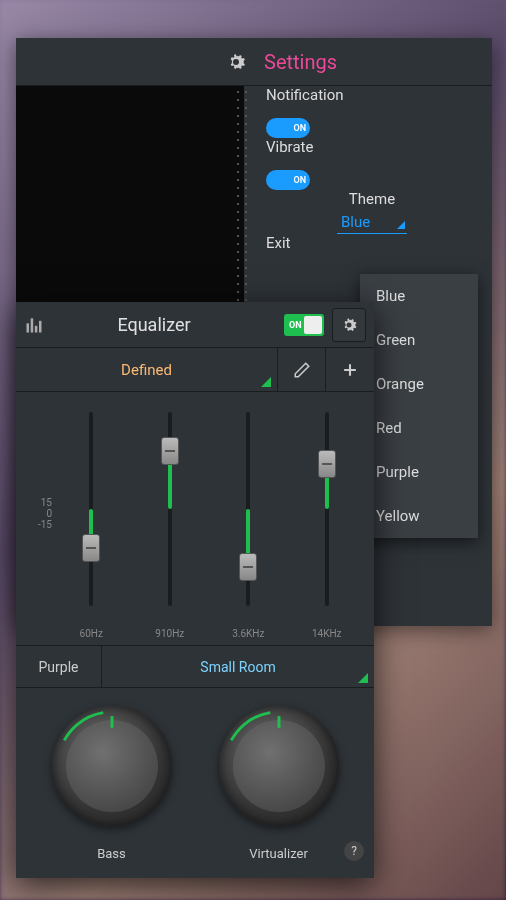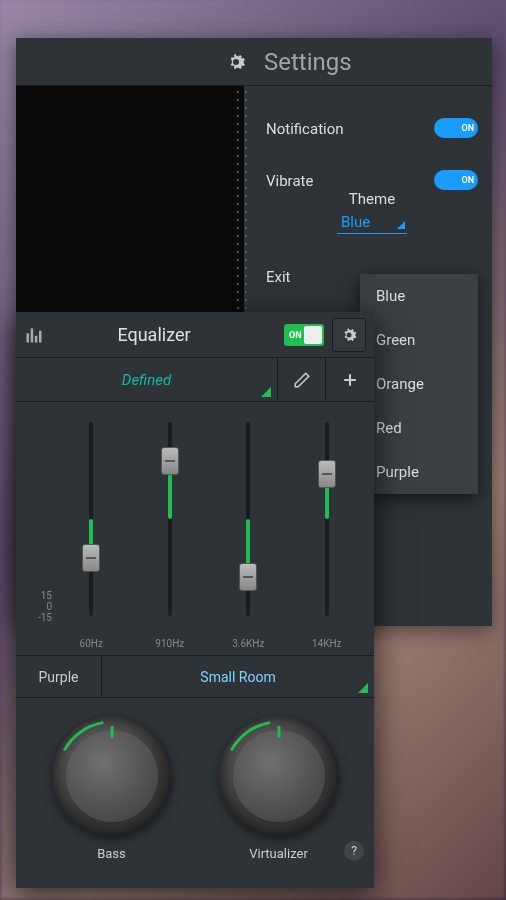--- a/index.html
+++ b/index.html
@@ -3,68 +3,68 @@
 <meta charset="utf-8">
 <style>
 * { margin: 0; padding: 0; box-sizing: border-box; font-family: -apple-system, BlinkMacSystemFont, 'Segoe UI', Roboto, sans-serif; }
 body { width: 506px; height: 900px; overflow: hidden; position: relative; background: linear-gradient(135deg, #8a7a9a 0%, #6a5a7a 30%, #4a3a5a 60%, #2a1a3a 100%); }
 .bg-blur { position: absolute; inset: 0; background: linear-gradient(135deg, #9a8aa8 0%, #5a4a6a 40%, #aa8a7a 70%, #6a4a4a 100%); filter: blur(2px); opacity: 0.9; }
 
 
 .settings-panel { position: absolute; left: 16px; top: 38px; width: 476px; height: 588px; background: #2e3338; box-shadow: 0 4px 20px rgba(0,0,0,0.5); }
 .settings-header { display: flex; align-items: center; height: 48px; border-bottom: 1px solid #1a1d20; padding-left: 208px; gap: 16px; }
 .settings-header .gear { width: 24px; height: 24px; color: #ccc; }
-.settings-title { color: #a3a3a3; font-size: 24px; font-weight: 400; }
+.settings-title { color: #ec4899; font-size: 20px; font-weight: 400; }
 .settings-body { display: flex; }
 .settings-left { width: 236px; height: 540px; background: #0a0a0a; border-right: 8px solid #2e3338; position:relative; }
 .dots-strip { position: absolute; right: -8px; top: 0; bottom: 0; width: 20px; background: repeating-radial-gradient(circle at 6px 6px, #555 0, #555 1.5px, transparent 1.5px, transparent 100%); background-size: 8px 8px; background-position: 0 8px; }
 .settings-right { flex: 1; padding: 0 14px; }
-.setting-row { display: flex; align-items: flex-end; justify-content: space-between; height: 52px; color: #ddd; font-size: 15px; }
+.setting-row { display: flex; align-items: flex-start; justify-content: space-between; height: 52px; color: #ddd; font-size: 15px; flex-direction: column; }
 .toggle { width: 44px; height: 20px; background: #1a9cff; border-radius: 10px; position: relative; display: flex; align-items: center; justify-content: flex-end; padding-right: 4px; }
 .toggle::after { content: "ON"; color: #fff; font-size: 9px; font-weight: 600; }
 .toggle::before { content: ""; position: absolute; left: 2px; width: 16px; height: 16px; background: #fff; border-radius: 50%; display:none; }
 .theme-row { display: flex; align-items: center; justify-content: space-between; height: 44px; color: #ddd; font-size: 15px; flex-direction: column; }
 .theme-select { color: #1a9cff; font-size: 15px; border-bottom: 1px solid #1a9cff; padding: 2px 16px 2px 4px; position: relative; min-width: 70px; }
 .theme-select::after { content: ""; position: absolute; right: 2px; bottom: 4px; border: 4px solid transparent; border-bottom-color: #1a9cff; border-right-color: #1a9cff; width: 0; height: 0; transform: rotate(0deg); }
 
 
 .dropdown { position: absolute; right: 14px; top: 236px; width: 118px; background: #3a3f44; box-shadow: 0 4px 16px rgba(0,0,0,0.6); }
 .dropdown-item { padding: 13px 16px; color: #ddd; font-size: 15px; }
 
 
-.eq-panel { position: absolute; left: 16px; top: 312px; width: 358px; height: 576px; background: #2e3338; box-shadow: 0 8px 30px rgba(0,0,0,0.7); }
+.eq-panel { position: absolute; left: 16px; top: 302px; width: 358px; height: 576px; background: #2e3338; box-shadow: 0 8px 30px rgba(0,0,0,0.7); }
 .eq-header { display: flex; align-items: center; height: 46px; border-bottom: 1px solid #1a1d20; padding: 0 8px; gap: 8px; }
 .eq-icon { width: 20px; height: 20px; color: #aaa; }
 .eq-title { flex: 1; text-align: center; color: #e0e0e0; font-size: 18px; padding-right: 20px; }
 .eq-toggle { width: 40px; height: 22px; background: #1fbf4f; border-radius: 3px; position: relative; display: flex; align-items: center; justify-content: flex-start; padding-left: 5px; color: #fff; font-size: 9px; font-weight: 700; }
 .eq-toggle::after { content: ""; position: absolute; right: 2px; width: 18px; height: 18px; background: #eee; border-radius: 2px; }
 .eq-gear-btn { width: 34px; height: 34px; background: #33383d; border: 1px solid #1a1d20; border-radius: 3px; display: flex; align-items: center; justify-content: center; color: #ccc; }
 
 .preset-bar { display: flex; height: 44px; border-bottom: 1px solid #1a1d20; }
-.preset-name { flex: 1; display: flex; align-items: center; justify-content: center; color: #14b8a6; font-size: 15px; border-right: 1px solid #1a1d20; position: relative; font-style: italic; }
+.preset-name { flex: 1; display: flex; align-items: center; justify-content: center; color: #fdba74; font-size: 15px; border-right: 1px solid #1a1d20; position: relative; }
 .preset-name::after { content: ""; position: absolute; right: 6px; bottom: 4px; border: 5px solid transparent; border-bottom-color: #1fbf4f; border-right-color: #1fbf4f; }
 .preset-btn { width: 48px; display: flex; align-items: center; justify-content: center; color: #ccc; border-right: 1px solid #1a1d20; }
 .preset-btn:last-child { border-right: none; }
 
 .eq-sliders { height: 254px; display: flex; padding: 14px 8px 6px 8px; position: relative; border-bottom: 1px solid #1a1d20; }
-.scale-col { width: 28px; display: flex; flex-direction: column; justify-content: flex-end; padding: 8px 0 26px 0; color: #888; font-size: 10px; text-align: right; }
+.scale-col { width: 28px; display: flex; flex-direction: column; justify-content: center; padding: 8px 0 26px 0; color: #888; font-size: 10px; text-align: right; }
 .slider-col { flex: 1; display: flex; flex-direction: column; align-items: center; }
 .slider-track { flex: 1; width: 4px; background: #1a1d20; border-radius: 2px; position: relative; margin: 6px 0; }
 .slider-fill { position: absolute; left: 0; right: 0; background: #1fbf4f; border-radius: 2px; }
 .slider-thumb { position: absolute; left: 50%; transform: translate(-50%, -50%); width: 18px; height: 28px; background: linear-gradient(#bbb, #888); border-radius: 3px; border: 1px solid #555; }
 .slider-thumb::after { content: ""; position: absolute; left: 3px; right: 3px; top: 12px; height: 2px; background: #555; }
 .slider-label { color: #888; font-size: 10px; margin-top: 16px; }
 
 .reverb-bar { display: flex; height: 42px; border-bottom: 1px solid #1a1d20; }
 .reverb-label { width: 86px; display: flex; align-items: center; justify-content: center; color: #ccc; font-size: 14px; border-right: 1px solid #1a1d20; }
 .reverb-value { flex: 1; display: flex; align-items: center; justify-content: center; color: #7dd3fc; font-size: 14px; position: relative; }
 .reverb-value::after { content: ""; position: absolute; right: 6px; bottom: 4px; border: 5px solid transparent; border-bottom-color: #1fbf4f; border-right-color: #1fbf4f; }
 
 .knobs-section { flex: 1; display: flex; justify-content: space-around; align-items: center; padding: 18px 12px 14px; position: relative; }
-.knob-wrap { display: flex; flex-direction: column; align-items: center; gap: 10px; }
+.knob-wrap { display: flex; flex-direction: column; align-items: center; gap: 20px; }
 .knob { width: 120px; height: 120px; border-radius: 50%; background: radial-gradient(circle at 40% 35%, #666, #333 60%, #222); position: relative; box-shadow: inset 0 0 12px rgba(0,0,0,0.6), 0 3px 8px rgba(0,0,0,0.5); }
 .knob::before { content: ""; position: absolute; inset: 14px; border-radius: 50%; background: radial-gradient(circle at 40% 35%, #707070, #3a3a3a); }
 .knob-arc { position: absolute; inset: 2px; border-radius: 50%; }
 .knob-tick { position: absolute; left: 50%; top: 10px; width: 3px; height: 12px; background: #1fbf4f; transform: translateX(-50%); border-radius: 1px; }
 .knob-label { color: #ccc; font-size: 13px; }
 .help-btn { position: absolute; right: 10px; bottom: 14px; width: 20px; height: 20px; border-radius: 50%; background: #444; color: #ccc; font-size: 12px; display: flex; align-items: center; justify-content: center; }
 
 svg { display: block; }
 </style>
 </head>
@@ -103,20 +103,21 @@
       </div>
     </div>
   </div>
 
   <div class="dropdown">
     <div class="dropdown-item">Blue</div>
     <div class="dropdown-item">Green</div>
     <div class="dropdown-item">Orange</div>
     <div class="dropdown-item">Red</div>
     <div class="dropdown-item">Purple</div>
+    <div class="dropdown-item">Yellow</div>
   </div>
 </div>
 
 <div class="eq-panel">
   <div class="eq-header">
     <span>
       <svg class="eq-icon" viewBox="0 0 24 24" fill="currentColor">
           <rect x="3" y="10" width="3" height="11"></rect>
           <rect x="8" y="4" width="3" height="17"></rect>
           <rect x="13" y="13" width="3" height="8"></rect>

